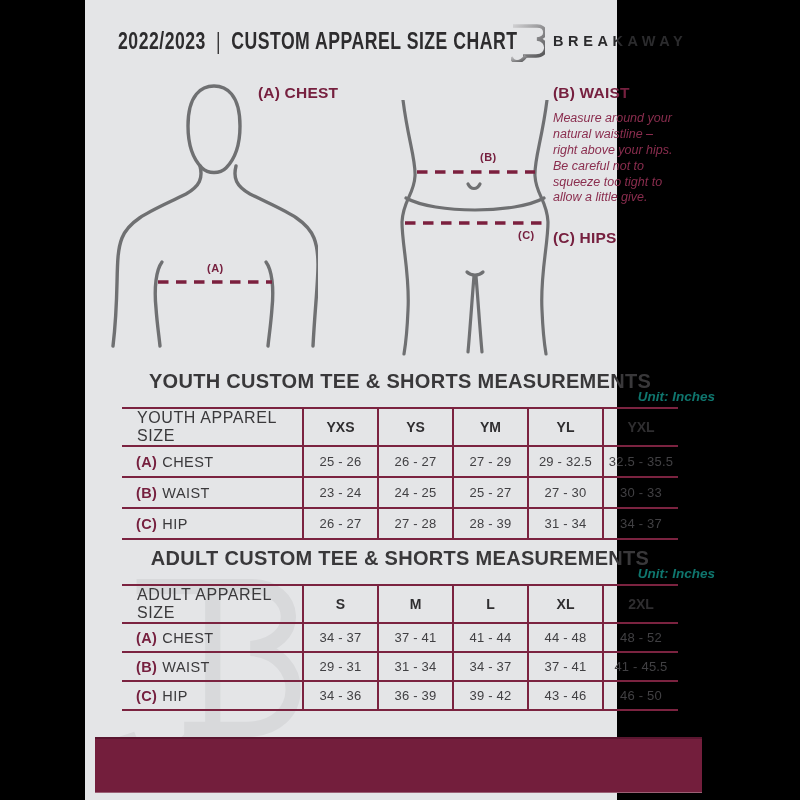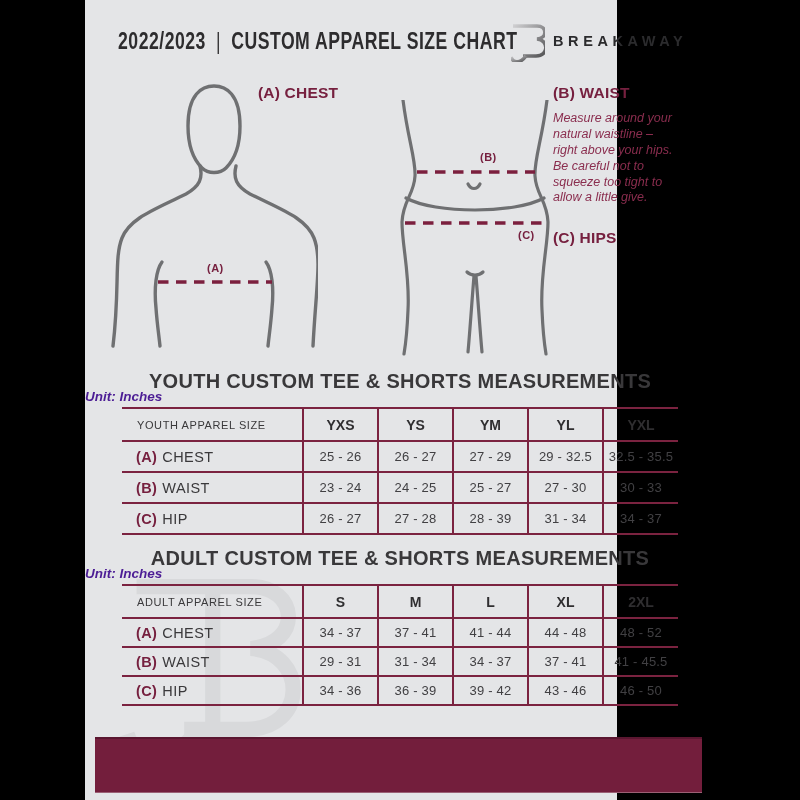--- a/index.html
+++ b/index.html
@@ -34,42 +34,42 @@
   .figure{position:absolute;z-index:1;}
   .fig-label{
     position:absolute;font-size:11px;font-weight:bold;color:#76203F;letter-spacing:0.5px;
   }
   
   .section-title{
     position:absolute;left:0;width:630px;text-align:center;z-index:2;
     font-size:20px;font-weight:bold;letter-spacing:0.3px;color:#39383A;
   }
   .section-unit{
-    position:absolute;left:0;width:630px;text-align:left;z-index:2;
-    font-size:13.5px;font-style:italic;font-weight:600;color:#4c1d95;
+    position:absolute;left:0;width:630px;text-align:right;z-index:2;
+    font-size:13.5px;font-style:italic;font-weight:600;color:#0f766e;
   }
   
   .size-table{
     position:absolute;left:37px;width:556px;z-index:2;
     border-collapse:collapse;table-layout:fixed;
   }
   .size-table col.label-col{width:181px;}
   .size-table col.val-col{width:75px;}
   .size-table tr{border-top:2px solid #7B2340;}
   .size-table tr:last-child{border-bottom:2px solid #7B2340;}
   .size-table th,.size-table td{padding:0;border:0;}
   .size-table th:not(:first-child),.size-table td:not(:first-child){
     border-left:2px solid #7B2340;
   }
   .size-table tr.h-row{height:33px;}
   .youth-table tr.d-row{height:31px;}
   .adult-table tr.d-row{height:29px;}
   .size-table th.corner{
     text-align:left;padding-left:15px;font-weight:normal;
-    font-size:11px;letter-spacing:0.6px;color:#3A393B;
+    font-size:16px;letter-spacing:0.6px;color:#3A393B;
   }
   .size-table th.size-col{font-size:14px;font-weight:bold;color:#2F2E30;text-align:center;}
   .size-table td.row-label{
     text-align:left;padding-left:14px;font-size:14.5px;color:#3A393B;letter-spacing:0.4px;
   }
   .size-table td.row-label .pfx{font-weight:bold;color:#76203F;margin-right:5px;}
   .size-table td.val{
     text-align:center;font-size:13px;color:#414043;letter-spacing:0.2px;
   }
   

